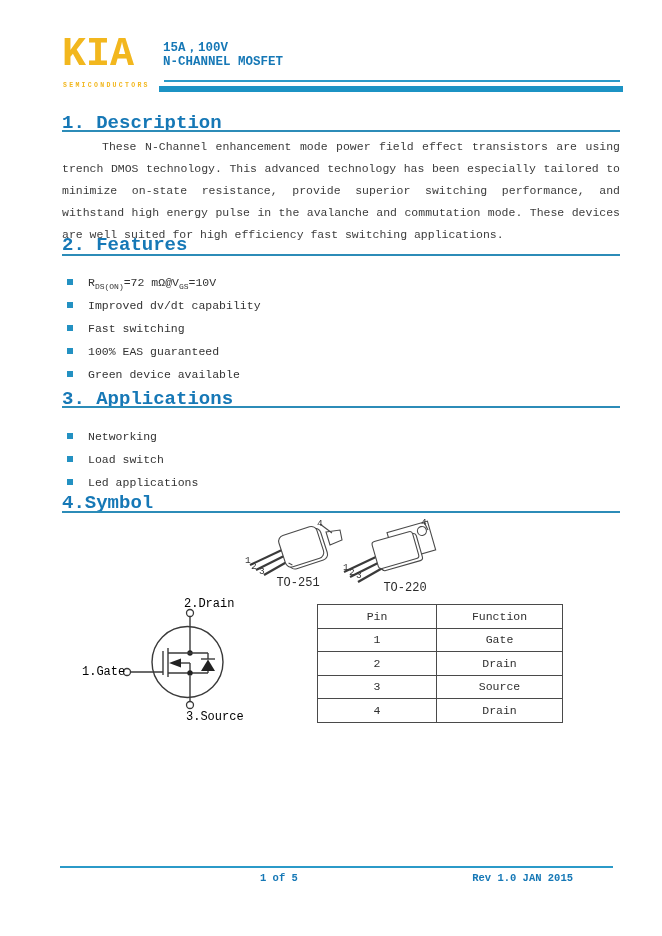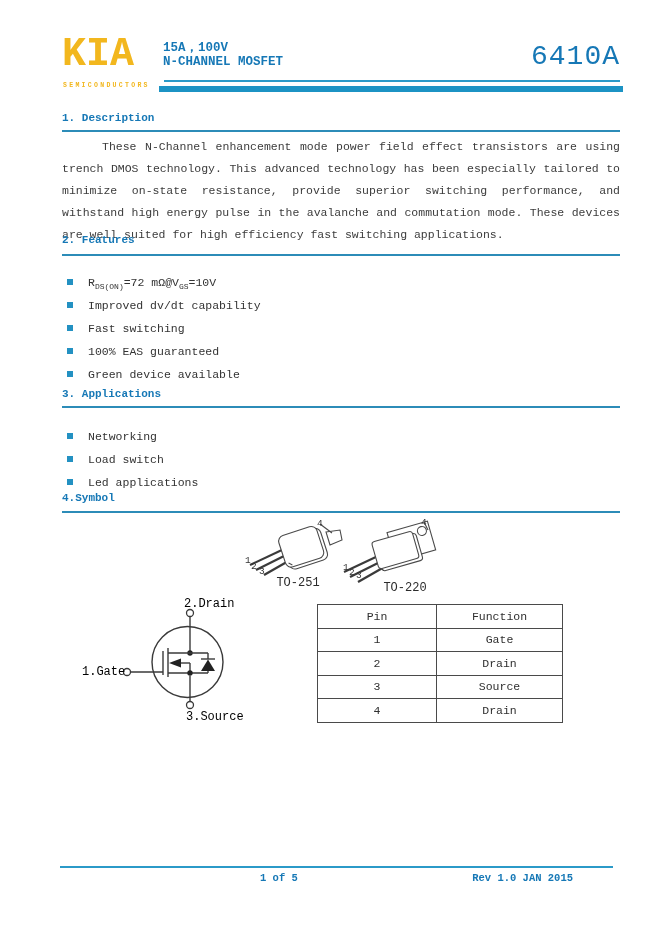--- a/index.html
+++ b/index.html
@@ -12,21 +12,21 @@
   
   .brand { left:62px; top:32px; font-size:40px; font-weight:700; color:#F2B71E; letter-spacing:0px; }
   .brand-sub { left:63px; top:82px; font-size:6.5px; font-weight:700; color:#F2B71E; letter-spacing:2.3px; }
   .rating-line { left:163px; top:39px; font-size:12.5px; font-weight:700; color:#1678B6; }
   .type-line { left:163px; top:55px; font-size:12.5px; font-weight:700; color:#1678B6; }
   .part-number { left:420px; top:41px; width:200px; text-align:right; font-size:28px; color:#1678B6; letter-spacing:1px; }
   .thin-rule { left:164px; top:80px; width:456px; height:2px; background:#2B9AC8; }
   .thick-rule { left:159px; top:86px; width:464px; height:6px; background:#1C93C4; }
 
   
-  .sec-head { left:62px; font-size:11px; font-weight:700; color:#1678B6; }
+  .sec-head { left:62px; font-size:19px; font-weight:700; color:#1678B6; }
   .sec-rule { left:62px; width:558px; height:2px; background:#2C8CB8; }
 
   .desc-body {
     left:62px; top:136px; width:558px; font-size:11.5px; line-height:22px;
     text-align:justify; text-indent:40px; color:#3c3c3c;
   }
 
   .list-item { left:62px; width:400px; height:20px; font-size:11.5px; color:#333; }
   .bullet {
     position:absolute; left:5px; top:3px; width:6px; height:6px; background:#2391C2; display:inline-block;
@@ -63,21 +63,20 @@
 </style>
 </head>
 <body>
 
 <div class="page">
 
   <div class="abs brand">KIA</div>
   <div class="abs brand-sub">SEMICONDUCTORS</div>
   <div class="abs rating-line">15A，100V</div>
   <div class="abs type-line">N-CHANNEL MOSFET</div>
-  <div class="abs part-number">6410A</div>
   <div class="abs thin-rule"></div>
   <div class="abs thick-rule"></div>
 
   <div class="abs sec-head" style="top:112px">1. Description</div>
   <div class="abs sec-rule" style="top:130px"></div>
   <div class="abs desc-body">These N-Channel enhancement mode power field effect transistors are using trench DMOS technology. This advanced technology has been especially tailored to minimize on-state resistance, provide superior switching performance, and withstand high energy pulse in the avalanche and commutation mode. These devices are well suited for high efficiency fast switching applications.</div>
 
   <div class="abs sec-head" style="top:234px">2. Features</div>
   <div class="abs sec-rule" style="top:254px"></div>
 

